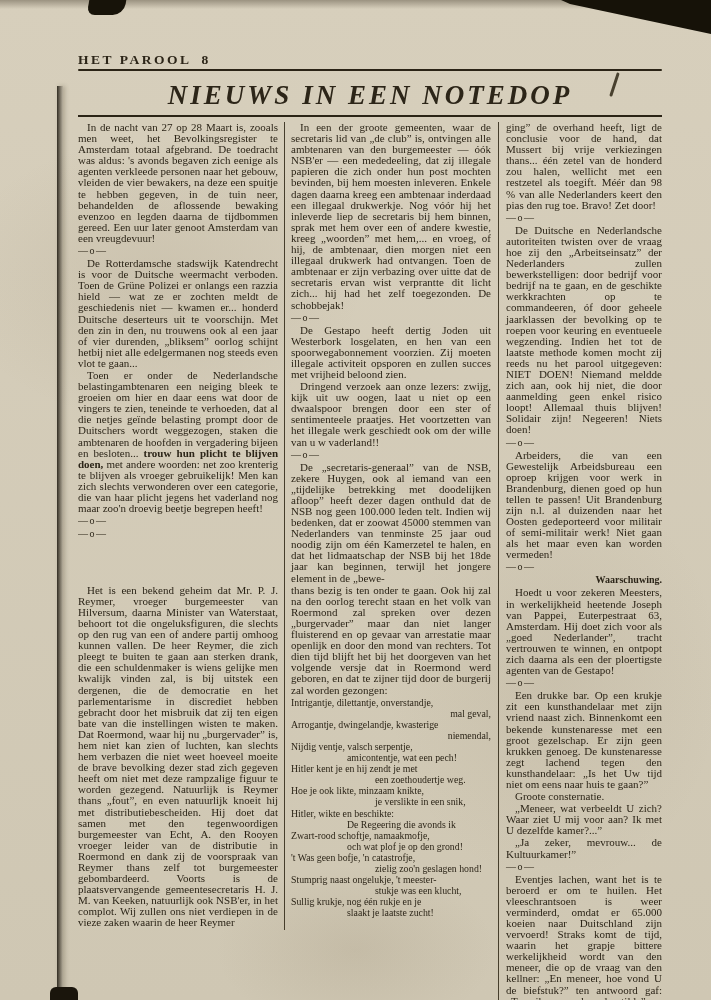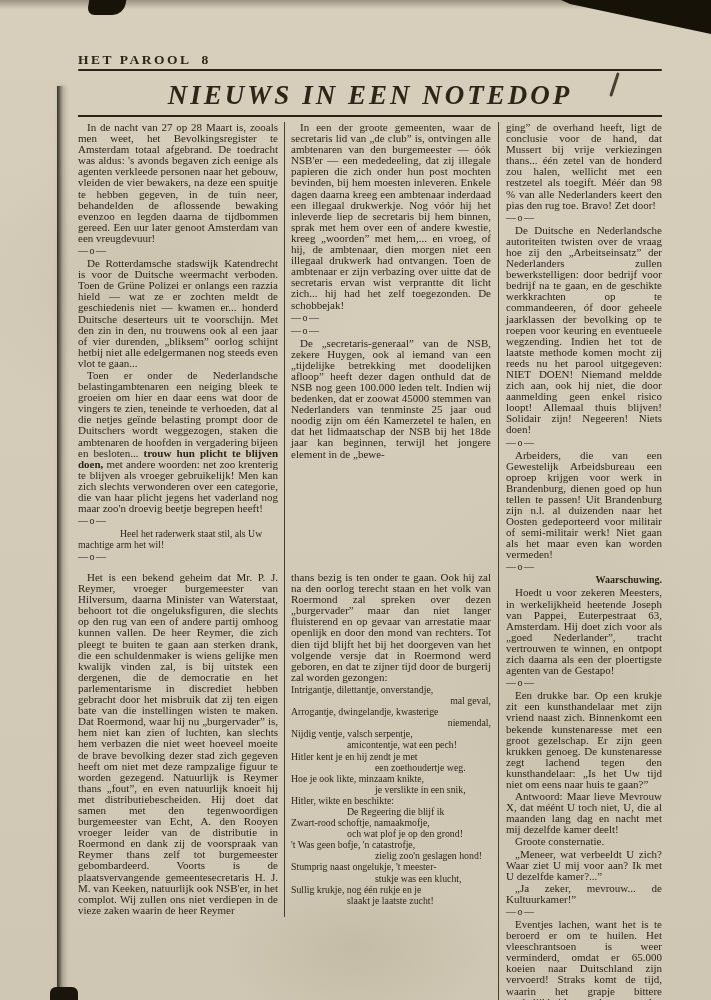--- a/index.html
+++ b/index.html
@@ -78,27 +78,28 @@
 
       <div class="left-region">
 
         <div class="two-col top">
           <div class="tcol">
             <p class="art">In de nacht van 27 op 28 Maart is, zooals men weet, het Bevolkingsregister te Amsterdam totaal afgebrand. De toedracht was aldus: 's avonds begaven zich eenige als agenten verkleede personen naar het gebouw, vleiden de vier bewakers, na deze een spuitje te hebben gegeven, in de tuin neer, behandelden de aflossende bewaking evenzoo en legden daarna de tijdbommen gereed. Een uur later genoot Amsterdam van een vreugdevuur!</p>
             <div class="sep">—o—</div>
             <p class="art">De Rotterdamsche stadswijk Katendrecht is voor de Duitsche weermacht verboden. Toen de Grüne Polizei er onlangs een razzia hield — wat ze er zochten meldt de geschiedenis niet — kwamen er... honderd Duitsche deserteurs uit te voorschijn. Met den zin in den, nu trouwens ook al een jaar of vier durenden, „bliksem” oorlog schijnt hetbij niet alle edelgermanen nog steeds even vlot te gaan...</p>
             <p class="art"><span>Toen er onder de Nederlandsche belastingambtenaren een neiging bleek te groeien om hier en daar eens wat door de vingers te zien, teneinde te verhoeden, dat al die netjes geïnde belasting prompt door de Duitschers wordt weggezogen, staken die ambtenaren de hoofden in vergadering bijeen en besloten...</span> <span class="b">trouw hun plicht te blijven doen,</span> <span>met andere woorden: net zoo krenterig te blijven als vroeger gebruikelijk! Men kan zich slechts verwonderen over een categorie, die van haar plicht jegens het vaderland nog maar zoo'n droevig beetje begrepen heeft!</span></p>
             <div class="sep">—o—</div>
-            <p class="quote-line">Heel het raderwerk staat stil, als Uw machtige arm het wil!</p>
             <div class="sep">—o—</div>
           </div>
           <div class="vline"></div>
           <div class="tcol">
             <p class="art">In een der groote gemeenten, waar de secretaris lid van „de club” is, ontvingen alle ambtenaren van den burgemeester — óók NSB'er — een mededeeling, dat zij illegale papieren die zich onder hun post mochten bevinden, bij hem moesten inleveren. Enkele dagen daarna kreeg een ambtenaar inderdaad een illegaal drukwerkje. Nog vóór hij het inleverde liep de secretaris bij hem binnen, sprak met hem over een of andere kwestie, kreeg „woorden” met hem,... en vroeg, of hij, de ambtenaar, dien morgen niet een illegaal drukwerk had ontvangen. Toen de ambtenaar er zijn verbazing over uitte dat de secretaris ervan wist verprantte dit licht zich... hij had het zelf toegezonden. De schobbejak!</p>
             <div class="sep">—o—</div>
+            <p class="art">De Gestapo heeft dertig Joden uit Westerbork losgelaten, en hen van een spoorwegabonnement voorzien. Zij moeten illegale activiteit opsporen en zullen succes met vrijheid beloond zien.</p>
+            <p class="art">Dringend verzoek aan onze lezers: zwijg, kijk uit uw oogen, laat u niet op een dwaalspoor brengen door een ster of sentimenteele praatjes. Het voortzetten van het illegale werk geschiedt ook om der wille van u w vaderland!!</p>
             <div class="sep">—o—</div>
             <p class="art">De „secretaris-generaal” van de NSB, zekere Huygen, ook al iemand van een „tijdelijke betrekking met doodelijken afloop” heeft dezer dagen onthuld dat de NSB nog geen 100.000 leden telt. Indien wij bedenken, dat er zoowat 45000 stemmen van Nederlanders van tenminste 25 jaar oud noodig zijn om één Kamerzetel te halen, en dat het lidmaatschap der NSB bij het 18de jaar kan beginnen, terwijl het jongere element in de „bewe-</p>
           </div>
         </div>
 
 
         <div class="two-col bottom">
           <div class="tcol">
             <p class="art">Het is een bekend geheim dat Mr. P. J. Reymer, vroeger burgemeester van Hilversum, daarna Minister van Waterstaat, behoort tot die ongeluksfiguren, die slechts op den rug van een of andere partij omhoog kunnen vallen. De heer Reymer, die zich pleegt te buiten te gaan aan sterken drank, die een schuldenmaker is wiens gelijke men kwalijk vinden zal, is bij uitstek een dergenen, die de democratie en het parlementarisme in discrediet hebben gebracht door het misbruik dat zij ten eigen bate van die instellingen wisten te maken. Dat Roermond, waar hij nu „burgervader” is, hem niet kan zien of luchten, kan slechts hem verbazen die niet weet hoeveel moeite de brave bevolking dezer stad zich gegeven heeft om niet met deze rampzalige figuur te worden gezegend. Natuurlijk is Reymer thans „fout”, en even natuurlijk knoeit hij met distributiebescheiden. Hij doet dat samen met den tegenwoordigen burgemeester van Echt, A. den Rooyen vroeger leider van de distributie in Roermond en dank zij de voorspraak van Reymer thans zelf tot burgemeester gebombardeerd. Voorts is de plaatsvervangende gemeentesecretaris H. J. M. van Keeken, natuurlijk ook NSB'er, in het complot. Wij zullen ons niet verdiepen in de vieze zaken waarin de heer Reymer</p>
           </div>
@@ -110,21 +111,21 @@
               <div class="poem-line pl-r">mal geval,</div>
               <div class="poem-line">Arrogantje, dwingelandje, kwasterige</div>
               <div class="poem-line pl-r">niemendal,</div>
               <div class="poem-line">Nijdig ventje, valsch serpentje,</div>
               <div class="poem-line pl-m">amicontentje, wat een pech!</div>
               <div class="poem-line">Hitler kent je en hij zendt je met</div>
               <div class="poem-line pl-m2">een zoethoudertje weg.</div>
               <div class="poem-line">Hoe je ook likte, minzaam knikte,</div>
               <div class="poem-line pl-m2">je verslikte in een snik,</div>
               <div class="poem-line">Hitler, wikte en beschikte:</div>
-              <div class="poem-line pl-m">De Regeering die blijf ik</div>
+              <div class="poem-line pl-m">De Regeering die avonds ik</div>
               <div class="poem-line">Zwart-rood schoftje, namaakmofje,</div>
               <div class="poem-line pl-m">och wat plof je op den grond!</div>
               <div class="poem-line">'t Was geen bofje, 'n catastrofje,</div>
               <div class="poem-line pl-m2">zielig zoo'n geslagen hond!</div>
               <div class="poem-line">Stumprig naast ongelukje, 't meester-</div>
               <div class="poem-line pl-m2">stukje was een klucht,</div>
               <div class="poem-line">Sullig krukje, nog één rukje en je</div>
               <div class="poem-line pl-m">slaakt je laatste zucht!</div>
             </div>
           </div>
@@ -138,21 +139,20 @@
         <p class="art noind">ging” de overhand heeft, ligt de conclusie voor de hand, dat Mussert bij vrije verkiezingen thans... één zetel van de honderd zou halen, wellicht met een restzetel als toegift. Méér dan 98 % van alle Nederlanders keert den pias den rug toe. Bravo! Zet door!</p>
         <div class="sep">—o—</div>
         <p class="art">De Duitsche en Nederlandsche autoriteiten twisten over de vraag hoe zij den „Arbeitseinsatz” der Nederlanders zullen bewerkstelligen: door bedrijf voor bedrijf na te gaan, en de geschikte werkkrachten op te commandeeren, óf door geheele jaarklassen der bevolking op te roepen voor keuring en eventueele wegzending. Indien het tot de laatste methode komen mocht zij reeds nu het parool uitgegeven: NIET DOEN! Niemand meldde zich aan, ook hij niet, die door aanmelding geen enkel risico loopt! Allemaal thuis blijven! Solidair zijn! Negeeren! Niets doen!</p>
         <div class="sep">—o—</div>
         <p class="art">Arbeiders, die van een Gewestelijk Arbeidsbureau een oproep krijgen voor werk in Brandenburg, dienen goed op hun tellen te passen! Uit Brandenburg zijn n.l. al duizenden naar het Oosten gedeporteerd voor militair of semi-militair werk! Niet gaan als het maar even kan worden vermeden!</p>
         <div class="sep">—o—</div>
         <div class="warn-title">Waarschuwing.</div>
         <p class="art">Hoedt u voor zekeren Meesters, in werkelijkheid heetende Joseph van Pappei, Euterpestraat 63, Amsterdam. Hij doet zich voor als „goed Nederlander”, tracht vertrouwen te winnen, en ontpopt zich daarna als een der ploertigste agenten van de Gestapo!</p>
         <div class="sep">—o—</div>
         <p class="art">Een drukke bar. Op een krukje zit een kunsthandelaar met zijn vriend naast zich. Binnenkomt een bekende kunstenaresse met een groot gezelschap. Er zijn geen krukken genoeg. De kunstenaresse zegt lachend tegen den kunsthandelaar: „Is het Uw tijd niet om eens naar huis te gaan?”</p>
-        <p class="art">Antwoord: Maar lieve Mevrouw X, dat méént U toch niet, U, die al maanden lang dag en nacht met mij dezelfde kamer deelt!</p>
         <p class="art">Groote consternatie.</p>
         <p class="art">„Meneer, wat verbeeldt U zich? Waar ziet U mij voor aan? Ik met U dezelfde kamer?...”</p>
         <p class="art">„Ja zeker, mevrouw... de Kultuurkamer!”</p>
         <div class="sep">—o—</div>
         <p class="art">Eventjes lachen, want het is te beroerd er om te huilen. Het vleeschrantsoen is weer verminderd, omdat er 65.000 koeien naar Duitschland zijn vervoerd! Straks komt de tijd, waarin het grapje bittere werkelijkheid wordt van den meneer, die op de vraag van den kellner: „En meneer, hoe vond U de biefstuk?” ten antwoord gaf: „Toen ik een aardappel optilde”...</p>
         <div class="sep">—o—</div>
         <p class="art">Wie besmet werk doet is landverrader. Besmet werk is elke handeling, hoe gering ook, die de uitlevering van menschen en goederen naar Duitschland bevordert.</p>
       </div>
 
     </div>

